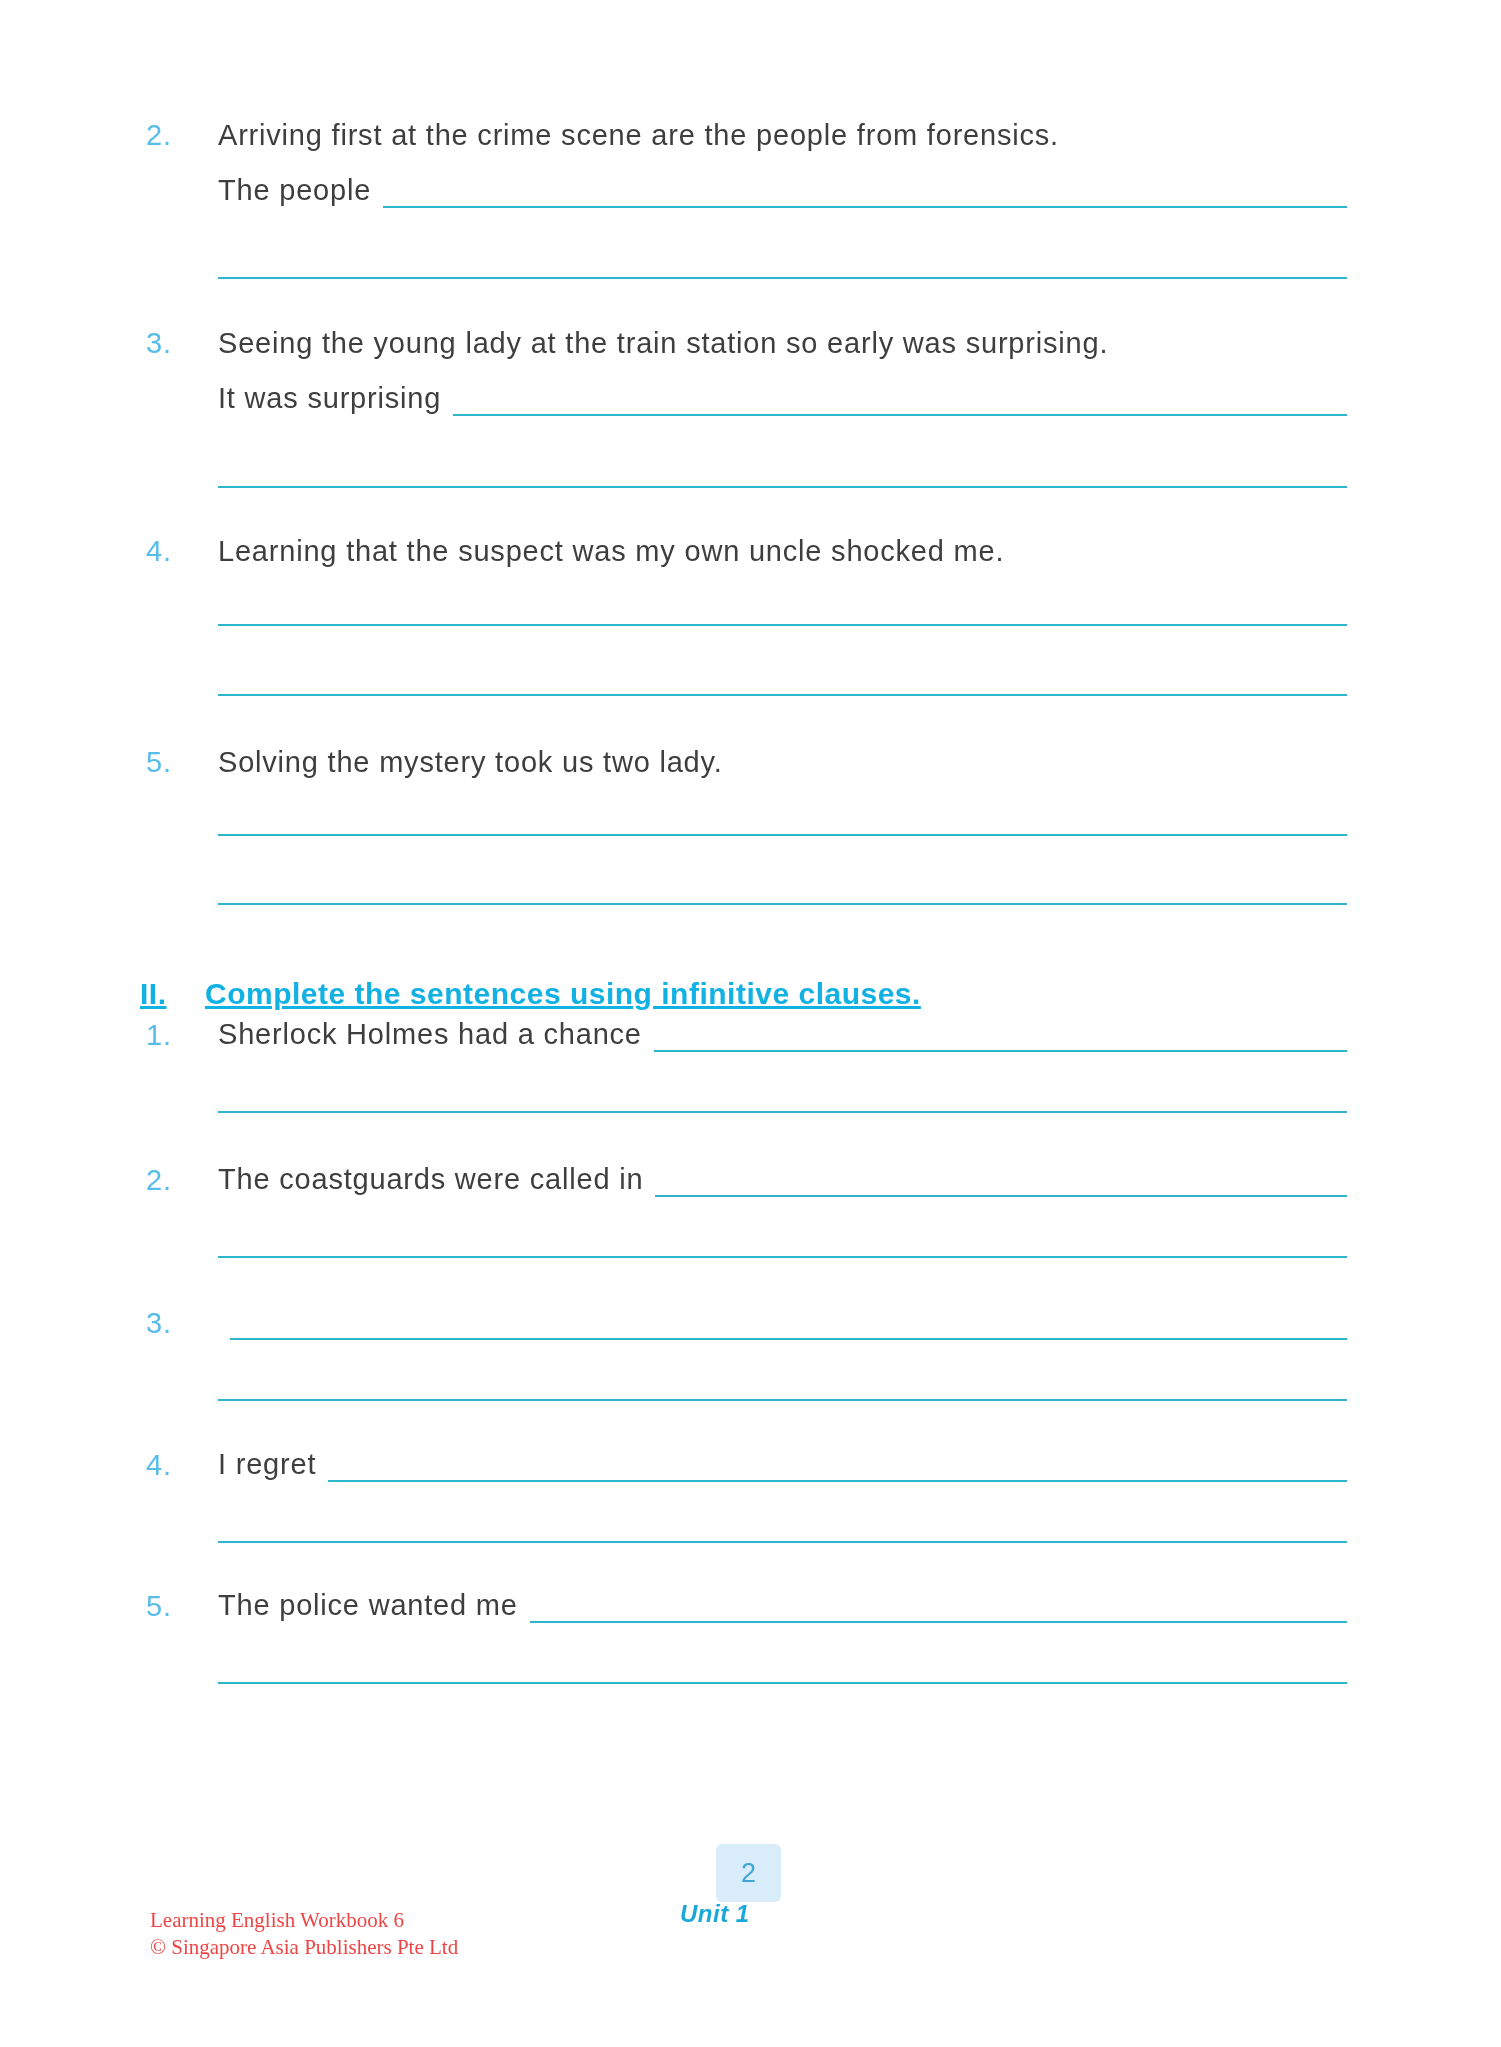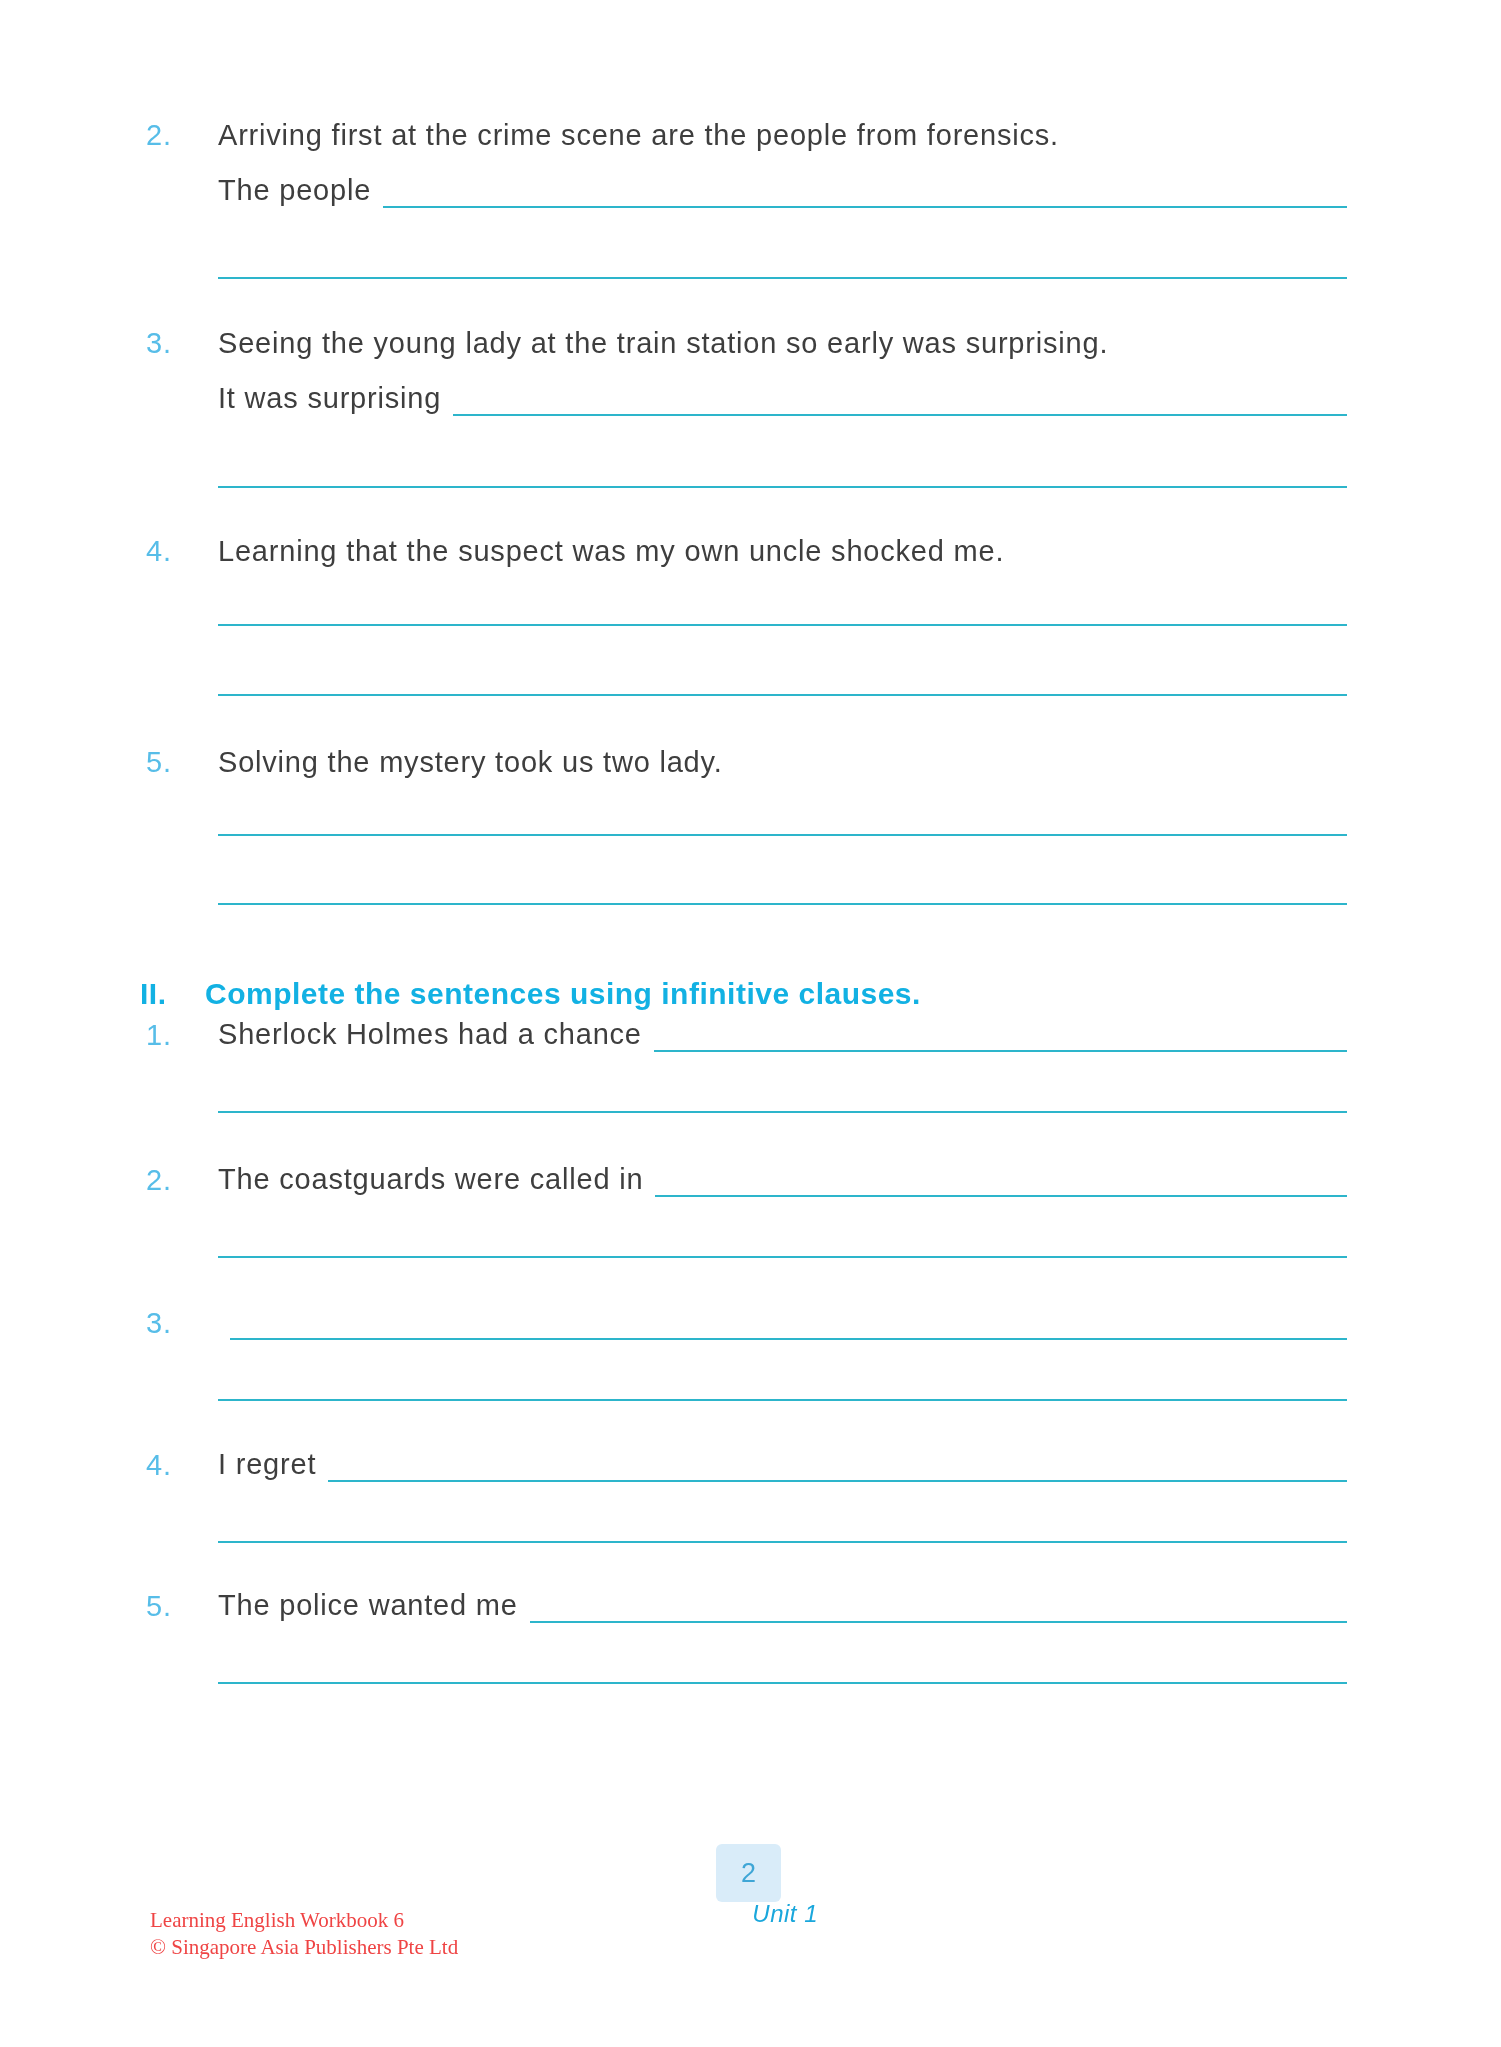--- a/index.html
+++ b/index.html
@@ -49,43 +49,44 @@
     height: 0;
     border-top: 2px solid #2db5cb;
   }
   .heading-row {
     display: flex;
     font-size: 30px;
     font-weight: bold;
     color: #12b1e3;
     letter-spacing: 0.5px;
     line-height: 36px;
+    text-decoration: underline;
   }
   .heading-row .q-num { width: 65px; color: #12b1e3; }
   .page-badge {
     position: absolute;
     left: 716px;
     top: 1844px;
     width: 65px;
     height: 58px;
     background: #d9ecf9;
     border-radius: 6px;
     text-align: center;
     line-height: 58px;
     font-size: 27px;
     color: #3fa6d6;
   }
   .unit-label {
     position: absolute;
     left: 680px;
     top: 1900px;
     width: 138px;
-    text-align: right;
+    text-align: left;
     font-size: 24px;
-    font-weight: normal;
+    font-weight: bold;
     font-style: italic;
     color: #1aa7dc;
     letter-spacing: 0.5px;
   }
   .footer-text {
     position: absolute;
     left: 150px;
     font-family: "Liberation Serif", serif;
     font-size: 21px;
     color: #ef4444;

